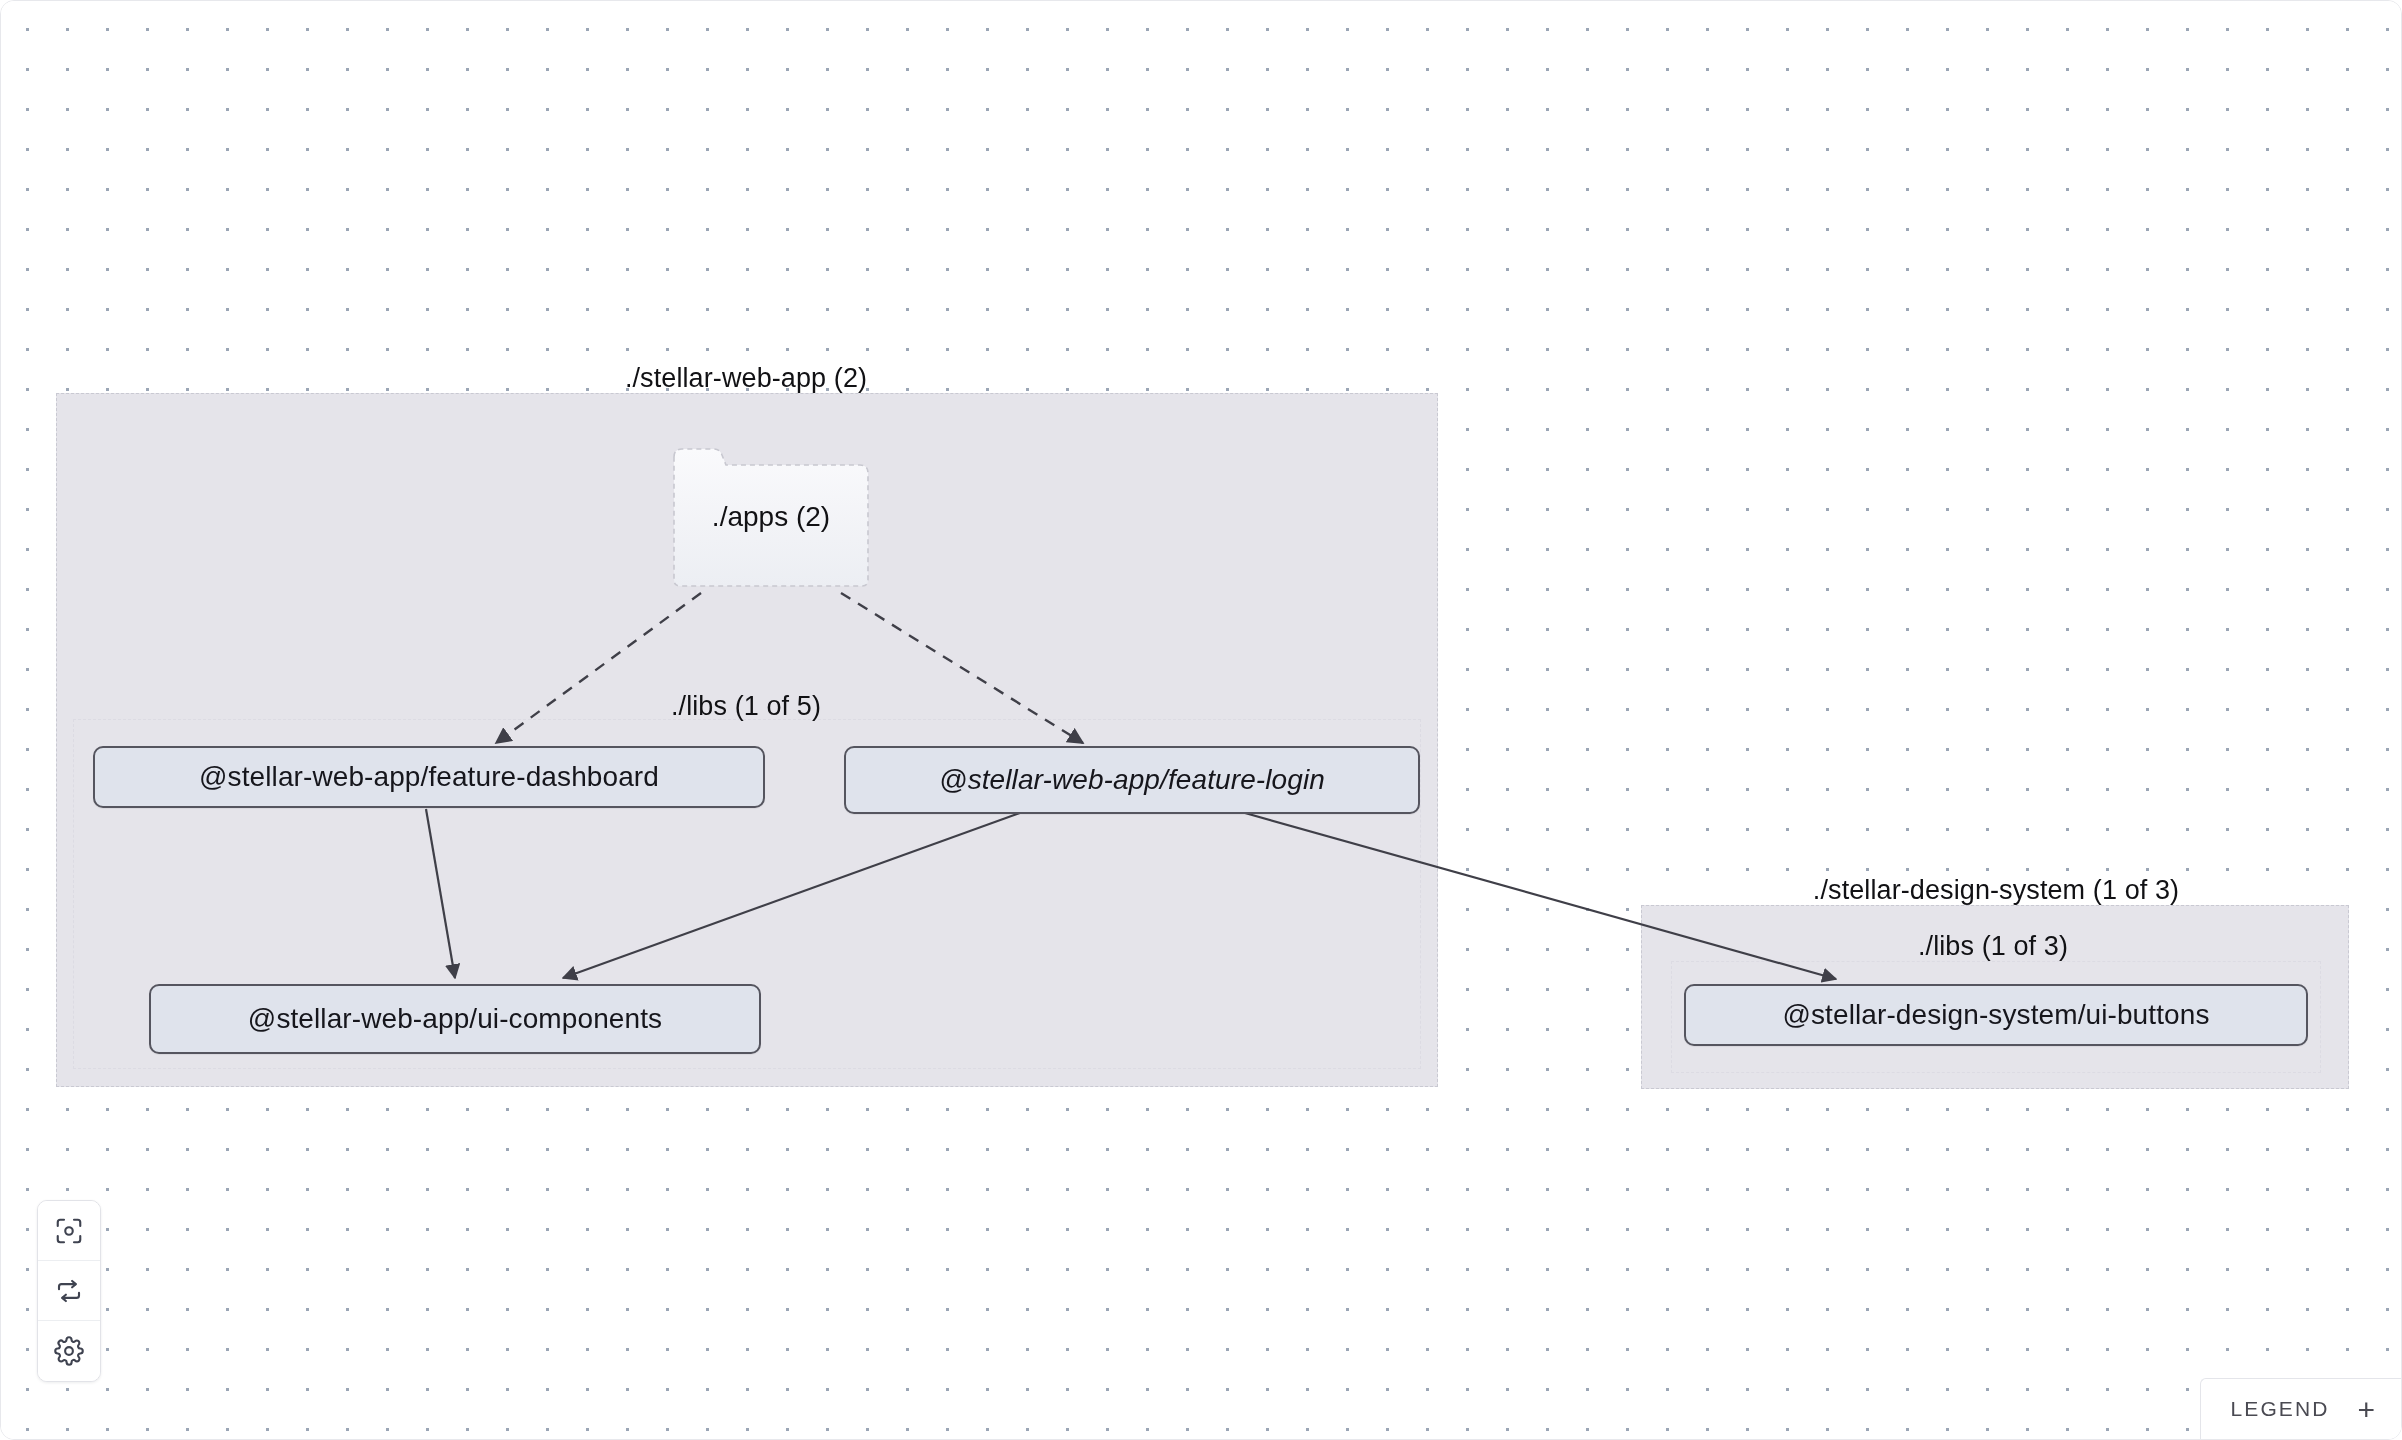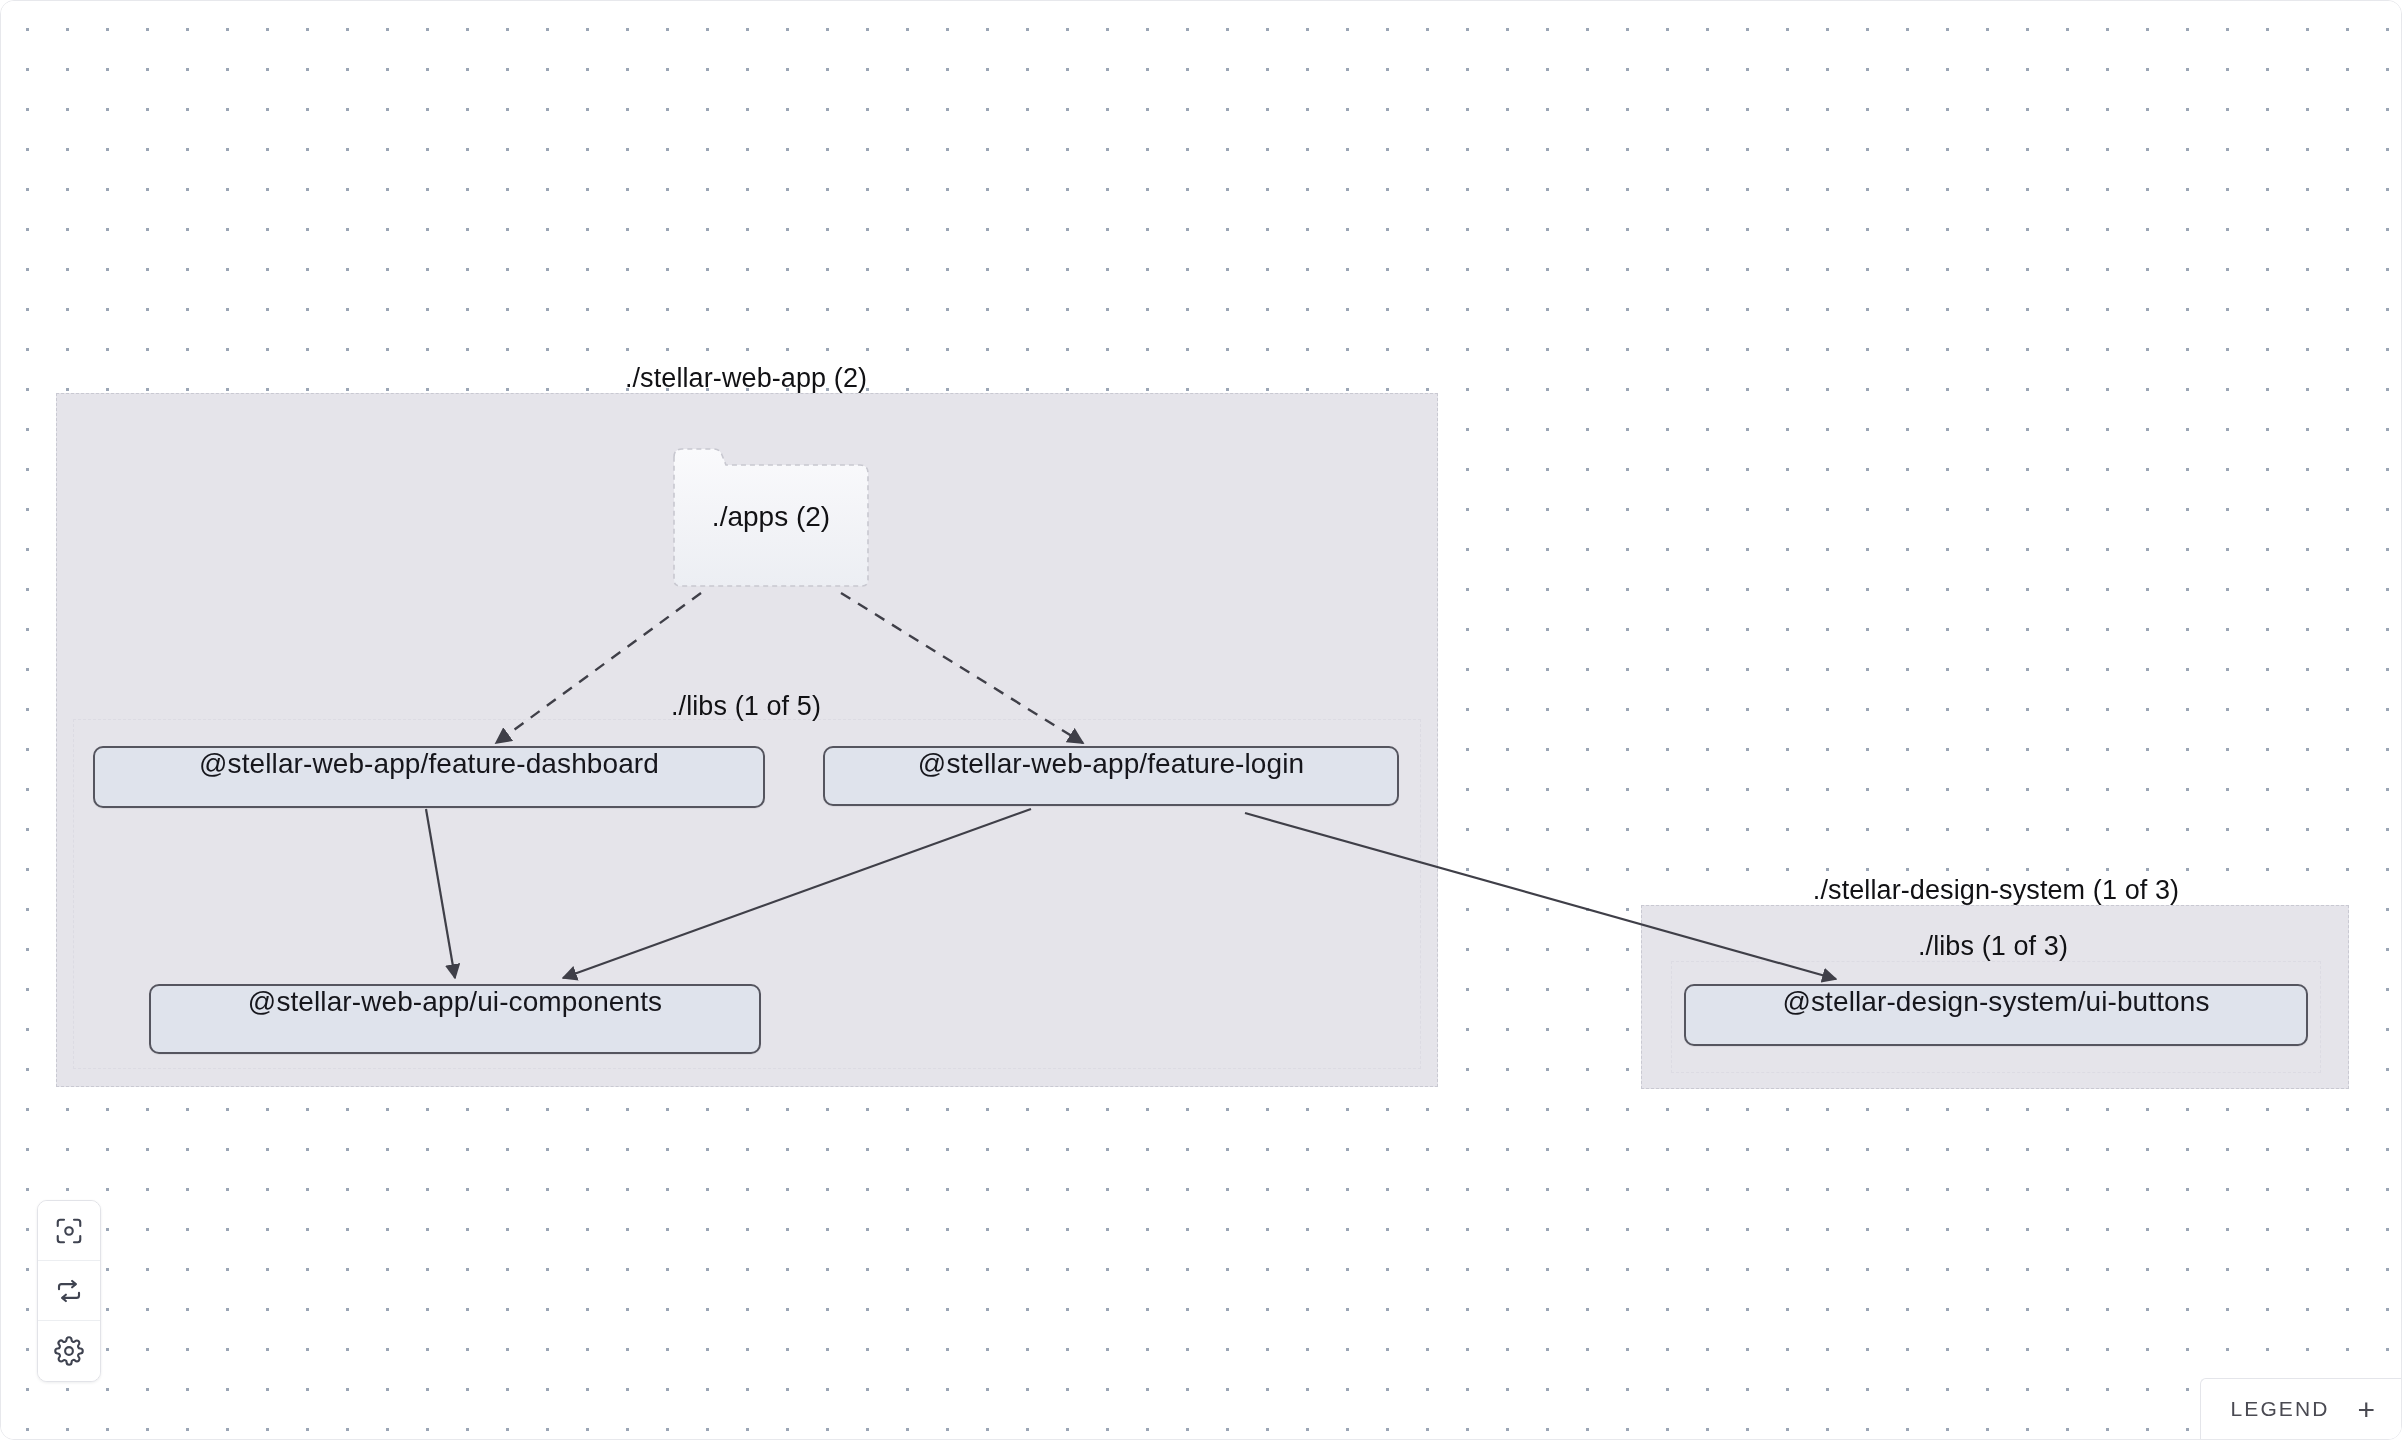--- a/index.html
+++ b/index.html
@@ -51,20 +51,21 @@
     color: #111114;
     font-size: 27px;
     letter-spacing: .1px;
     line-height: 1;
     transform: translateX(-50%);
   }
 
   .node {
     position: absolute;
     display: flex;
+    align-items: center;
     justify-content: center;
     background: #dfe3ec;
     border: 2px solid #55555f;
     border-radius: 10px;
     color: #16161c;
     font-size: 28px;
     letter-spacing: .1px;
     padding: 0 18px;
     white-space: nowrap;
     box-shadow: 0 1px 1px rgba(0,0,0,.06);
@@ -192,21 +193,21 @@
         </defs>
         <path d="M 4 22 Q 4 14 12 14 L 44 14 Q 50 14 52 20 L 56 30 L 190 30 Q 198 30 198 38 L 198 145 Q 198 151 192 151 L 10 151 Q 4 151 4 145 Z" fill="url(#fg)" stroke="#c8c8d0" stroke-width="1.6" stroke-dasharray="5 4"></path>
       </svg>
       <span class="folder-text">./apps (2)</span>
     </div>
 
     <div class="node" style="left:92px; top:745px; width:672px; height:62px;">
       <span>@stellar-web-app/feature-dashboard</span>
     </div>
 
-    <div class="node" style="left:822px; top:745px; width:576px; height:60px;">
+    <div class="node" style="left:843px; top:745px; width:576px; height:68px;font-style:italic;">
       <span>@stellar-web-app/feature-login</span>
     </div>
 
     <div class="node" style="left:148px; top:983px; width:612px; height:70px;">
       <span>@stellar-web-app/ui-components</span>
     </div>
 
     <div class="node" style="left:1683px; top:983px; width:624px; height:62px;">
       <span>@stellar-design-system/ui-buttons</span>
     </div>

